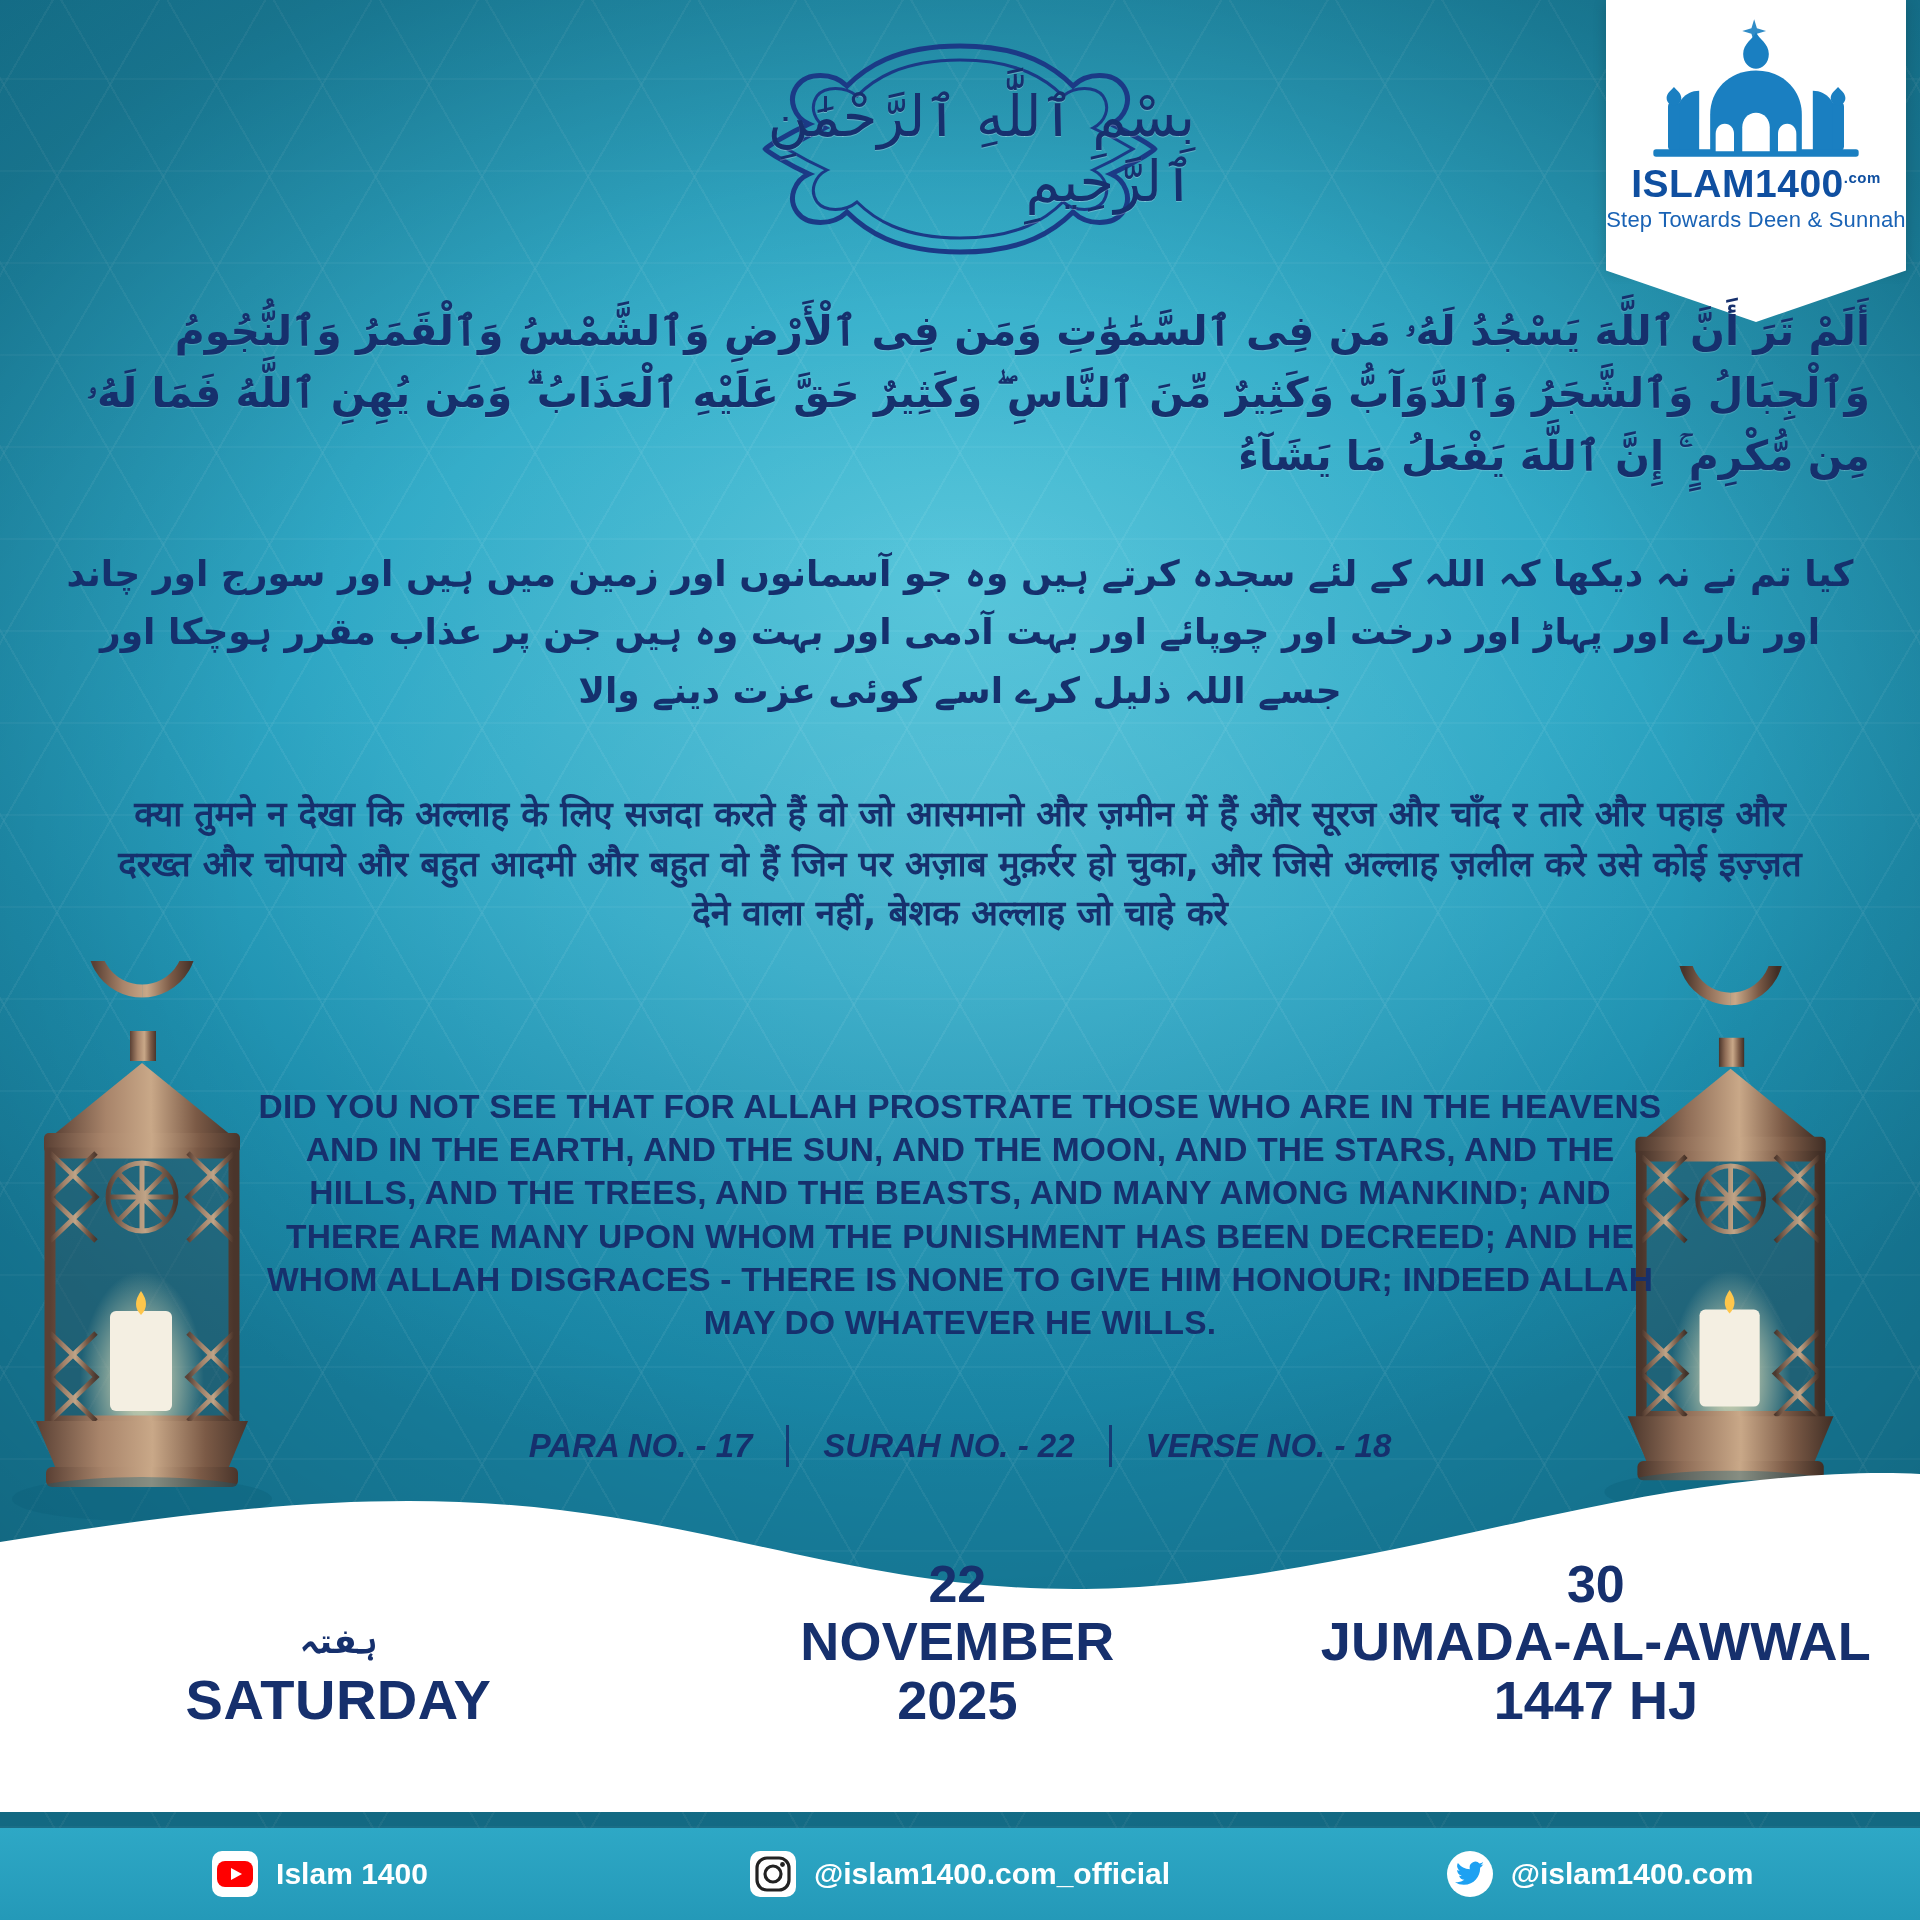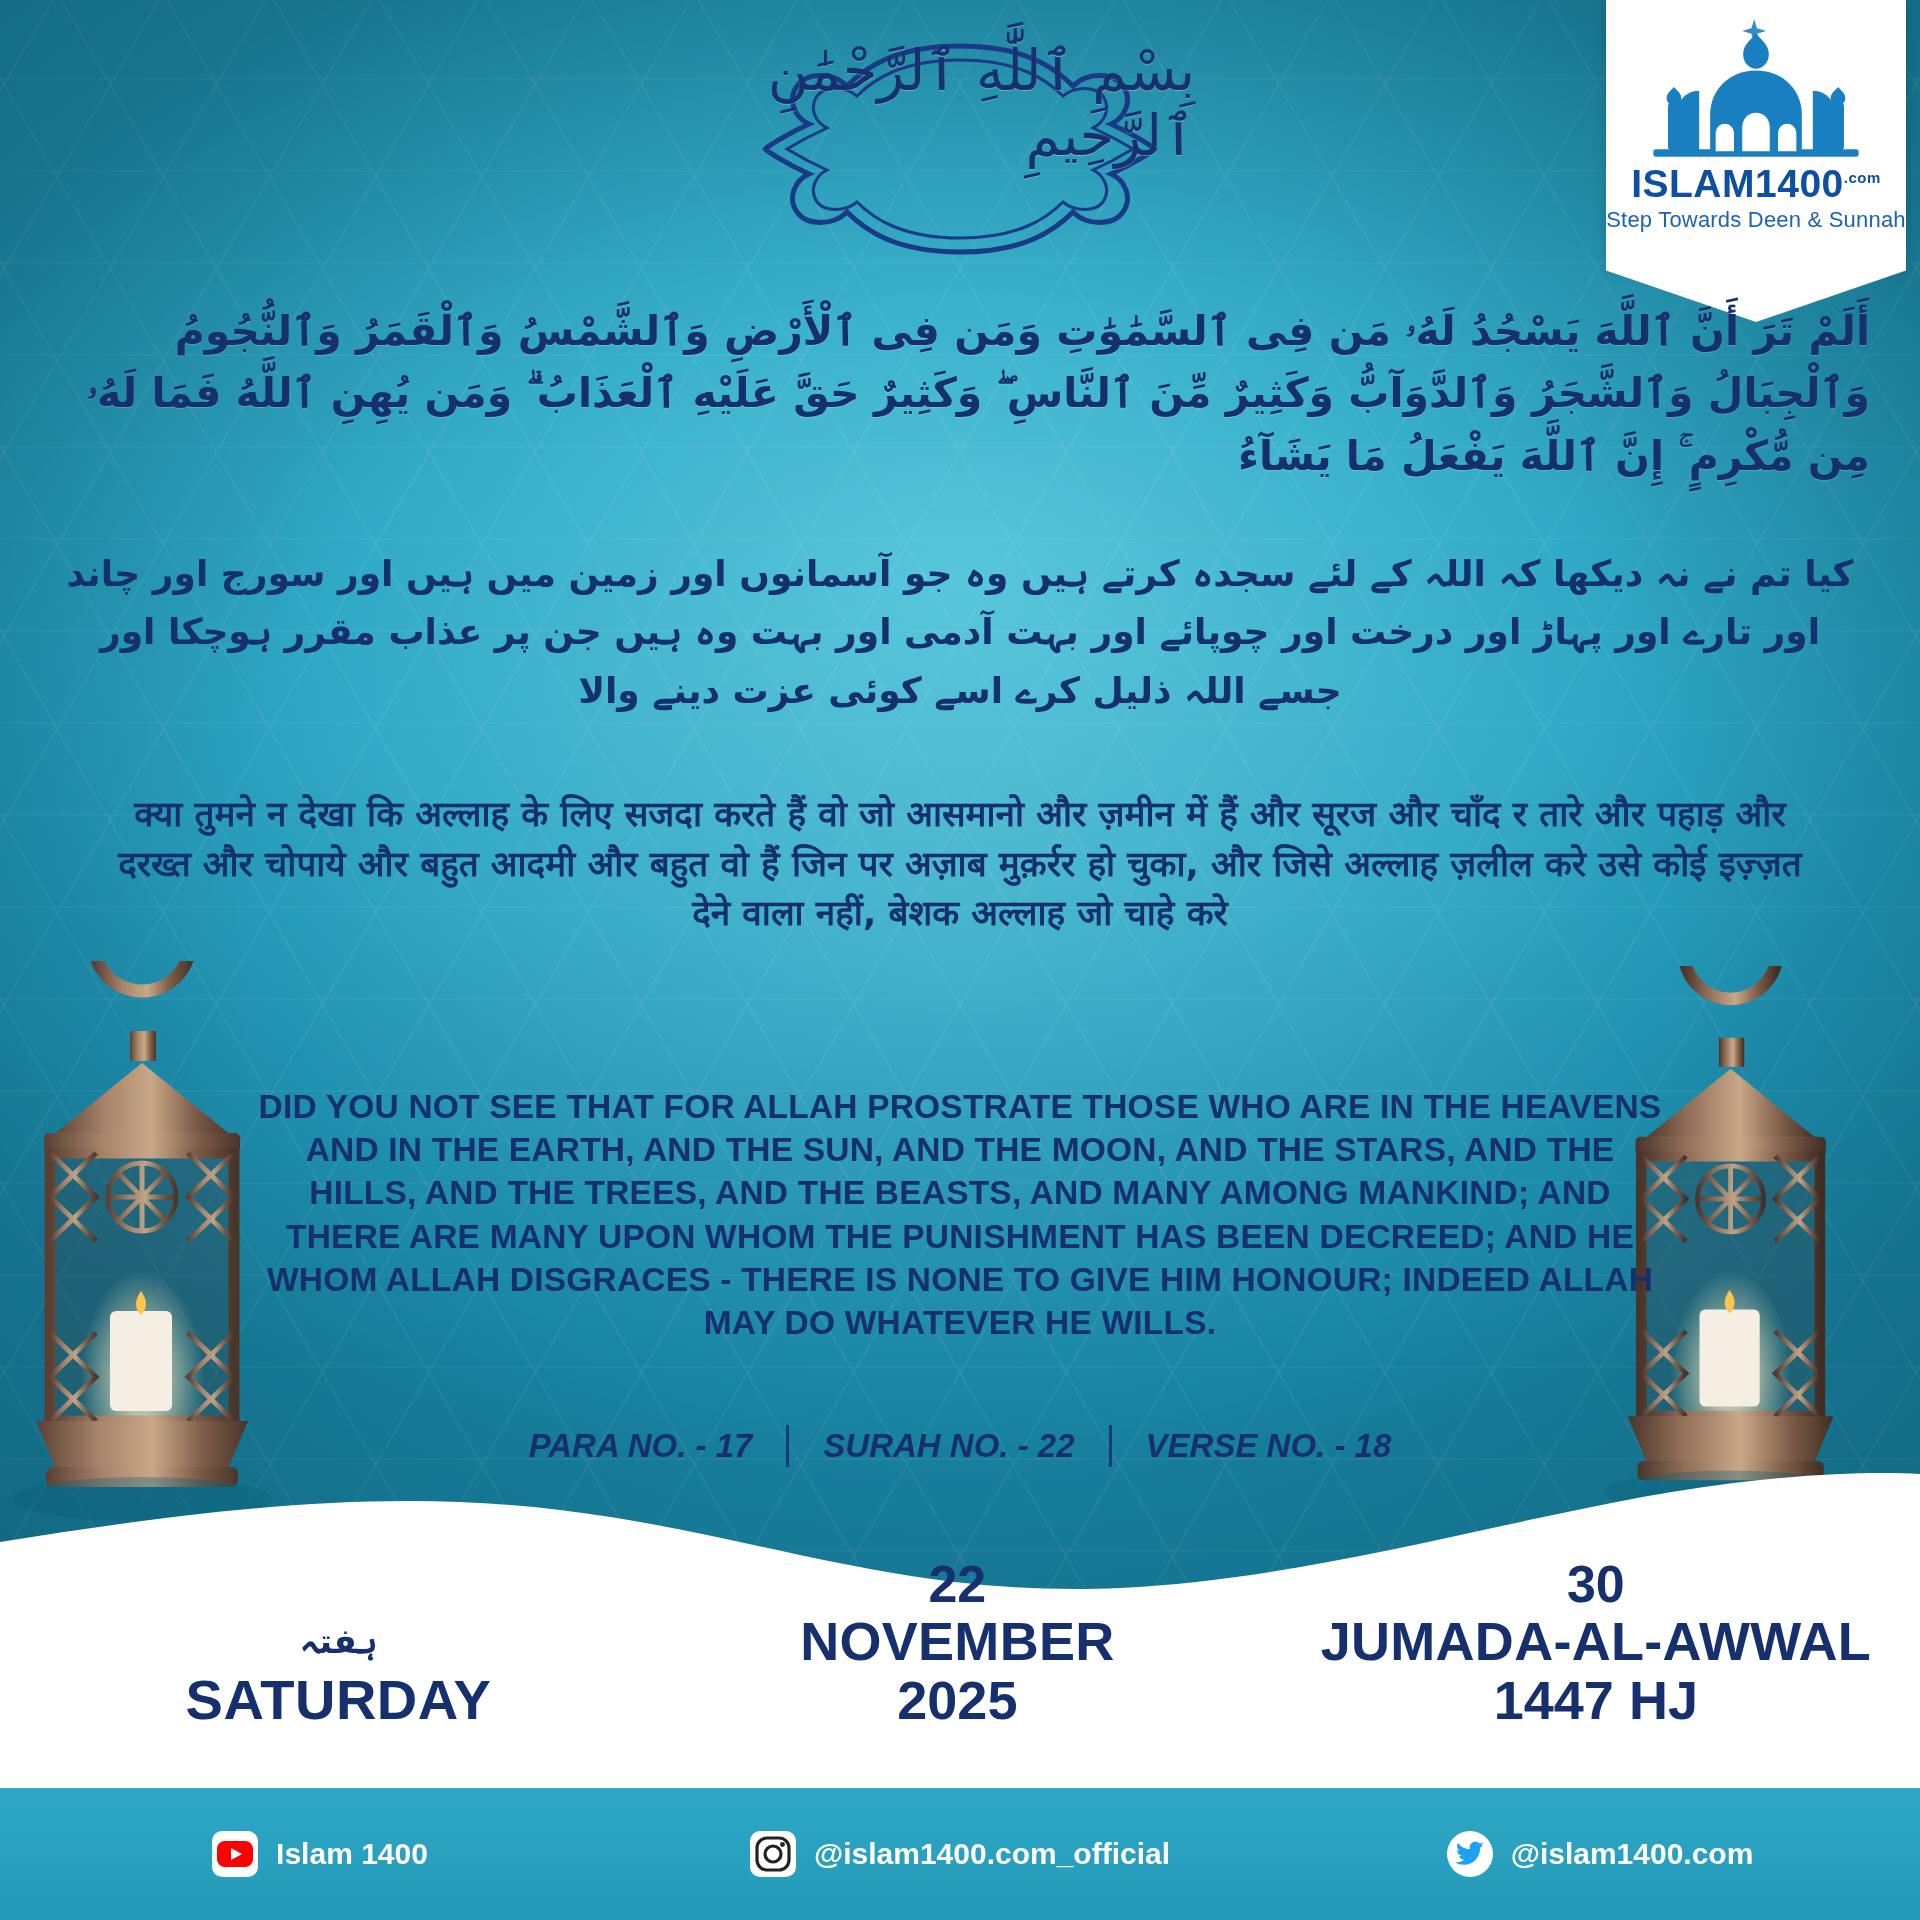--- a/index.html
+++ b/index.html
@@ -53,21 +53,21 @@
     font-size: 39px; font-weight: 700; color: #0f4fa0; letter-spacing: 0.5px;
     line-height: 1; margin-top: 2px;
   }
   .logo-name sup { font-size: 15px; font-weight: 700; vertical-align: super; }
   .logo-tag { font-size: 22px; color: #1a63b5; margin-top: 4px; letter-spacing: 0.2px; }
 
   
   .bismillah-wrap {
     position: absolute; top: 38px; left: 50%; transform: translateX(-50%);
     width: 470px; height: 222px;
-    display: flex; align-items: flex-start; justify-content: center;
+    display: flex; align-items: center; justify-content: center;
   }
   .bismillah-frame { position: absolute; inset: 0; }
   .bismillah-text {
     position: relative;
     font-family: "DejaVu Sans", sans-serif;
     font-size: 56px; color: #17306e; direction: rtl;
     text-shadow: 0 1px 0 rgba(255,255,255,0.25);
   }
 
   
@@ -152,21 +152,21 @@
     font-family: "DejaVu Sans", sans-serif;
     font-size: 34px; direction: rtl; font-weight: 700; margin-bottom: 6px;
   }
   .day-name { font-size: 56px; font-weight: 700; letter-spacing: 0.5px; }
   .big-num { font-size: 52px; font-weight: 700; line-height: 1.05; }
   .month-name { font-size: 54px; font-weight: 700; line-height: 1.1; letter-spacing: 0.3px; }
   .year-name { font-size: 54px; font-weight: 700; line-height: 1.1; }
 
   
   .social-bar {
-    position: absolute; left: 0; right: 0; bottom: 0; height: 132px;
+    position: absolute; left: 0; right: 0; bottom: 0; height: 92px;
     background: linear-gradient(180deg, #2ea8c6 0%, #2499b8 100%);
     display: flex; align-items: center;
   }
   .social-item {
     display: flex; align-items: center; gap: 18px;
     color: #ffffff; font-size: 30px; font-weight: 700;
     justify-content: center; flex: 1;
   }
   .social-icon {
     width: 46px; height: 46px; background: #fff; border-radius: 10px;

